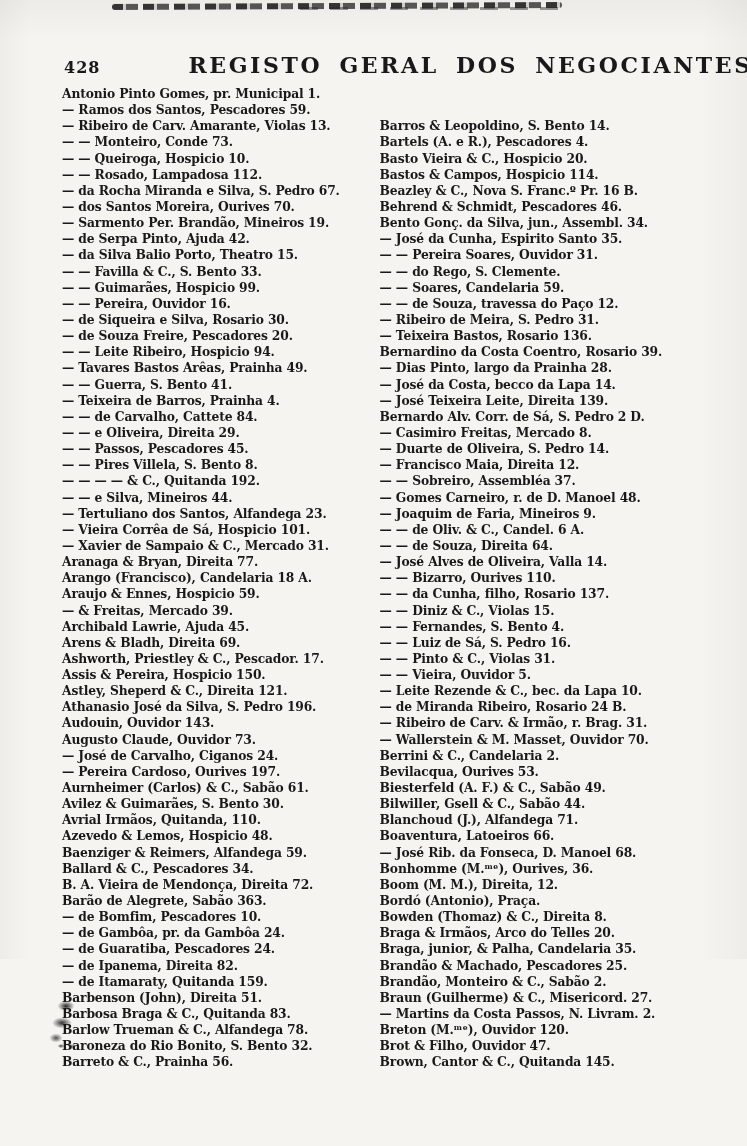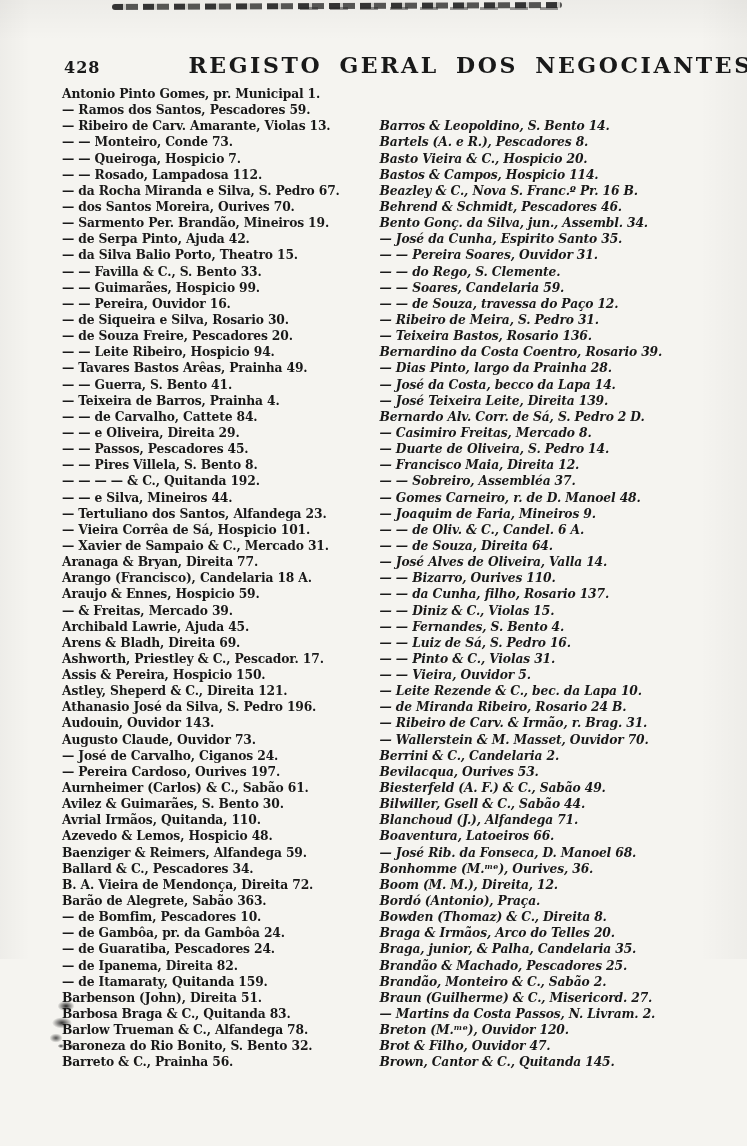--- a/index.html
+++ b/index.html
@@ -48,21 +48,21 @@
     margin-left: 88px;
     font-size: 22px; font-weight: bold;
     letter-spacing: 2.6px; word-spacing: 7px;
     white-space: nowrap;
   }
   main {
     position: absolute; top: 86px; left: 62px;
     display: flex; align-items: flex-end;
   }
   .col { width: 308px; }
-  .col.right { width: 330px; padding-left: 6px; font-style: italic; }
+  .col.right { width: 330px; padding-left: 6px; }
   .divider {
     width: 1.6px;
     background: rgba(35,35,35,0.8);
     margin: 0 1px;
     box-shadow: 0 0 0.5px rgba(0,0,0,0.5);
   }
   .entry {
     height: 16.15px; line-height: 16.15px;
     font-size: 12.3px; font-weight: bold;
     letter-spacing: -0.15px;
@@ -94,21 +94,21 @@
     <span class="page-number">428</span>
     <h1 class="page-title">REGISTO GERAL DOS NEGOCIANTES,</h1>
   </header>
 
   <main>
     <div class="col left" id="col-left">
         <div class="entry">Antonio Pinto Gomes, pr. Municipal 1.</div>
         <div class="entry">— Ramos dos Santos, Pescadores 59.</div>
         <div class="entry">— Ribeiro de Carv. Amarante, Violas 13.</div>
         <div class="entry">— — Monteiro, Conde 73.</div>
-        <div class="entry">— — Queiroga, Hospicio 7.</div>
+        <div class="entry">— — Queiroga, Hospicio 10.</div>
         <div class="entry">— — Rosado, Lampadosa 112.</div>
         <div class="entry">— da Rocha Miranda e Silva, S. Pedro 67.</div>
         <div class="entry">— dos Santos Moreira, Ourives 70.</div>
         <div class="entry">— Sarmento Per. Brandão, Mineiros 19.</div>
         <div class="entry">— de Serpa Pinto, Ajuda 42.</div>
         <div class="entry">— da Silva Balio Porto, Theatro 15.</div>
         <div class="entry">— — Favilla &amp; C., S. Bento 33.</div>
         <div class="entry">— — Guimarães, Hospicio 99.</div>
         <div class="entry">— — Pereira, Ouvidor 16.</div>
         <div class="entry">— de Siqueira e Silva, Rosario 30.</div>
@@ -155,21 +155,21 @@
         <div class="entry">— de Itamaraty, Quitanda 159.</div>
         <div class="entry">Barbenson (John), Direita 51.</div>
         <div class="entry">Barbosa Braga &amp; C., Quitanda 83.</div>
         <div class="entry">Barlow Trueman &amp; C., Alfandega 78.</div>
         <div class="entry">Baroneza do Rio Bonito, S. Bento 32.</div>
         <div class="entry">Barreto &amp; C., Prainha 56.</div>
       </div>
     <div class="divider"></div>
     <div class="col right" id="col-right">
         <div class="entry">Barros &amp; Leopoldino, S. Bento 14.</div>
-        <div class="entry">Bartels (A. e R.), Pescadores 8.</div>
+        <div class="entry">Bartels (A. e R.), Pescadores 4.</div>
         <div class="entry">Basto Vieira &amp; C., Hospicio 20.</div>
         <div class="entry">Bastos &amp; Campos, Hospicio 114.</div>
         <div class="entry">Beazley &amp; C., Nova S. Franc.º Pr. 16 B.</div>
         <div class="entry">Behrend &amp; Schmidt, Pescadores 46.</div>
         <div class="entry">Bento Gonç. da Silva, jun., Assembl. 34.</div>
         <div class="entry">— José da Cunha, Espirito Santo 35.</div>
         <div class="entry">— — Pereira Soares, Ouvidor 31.</div>
         <div class="entry">— — do Rego, S. Clemente.</div>
         <div class="entry">— — Soares, Candelaria 59.</div>
         <div class="entry">— — de Souza, travessa do Paço 12.</div>

